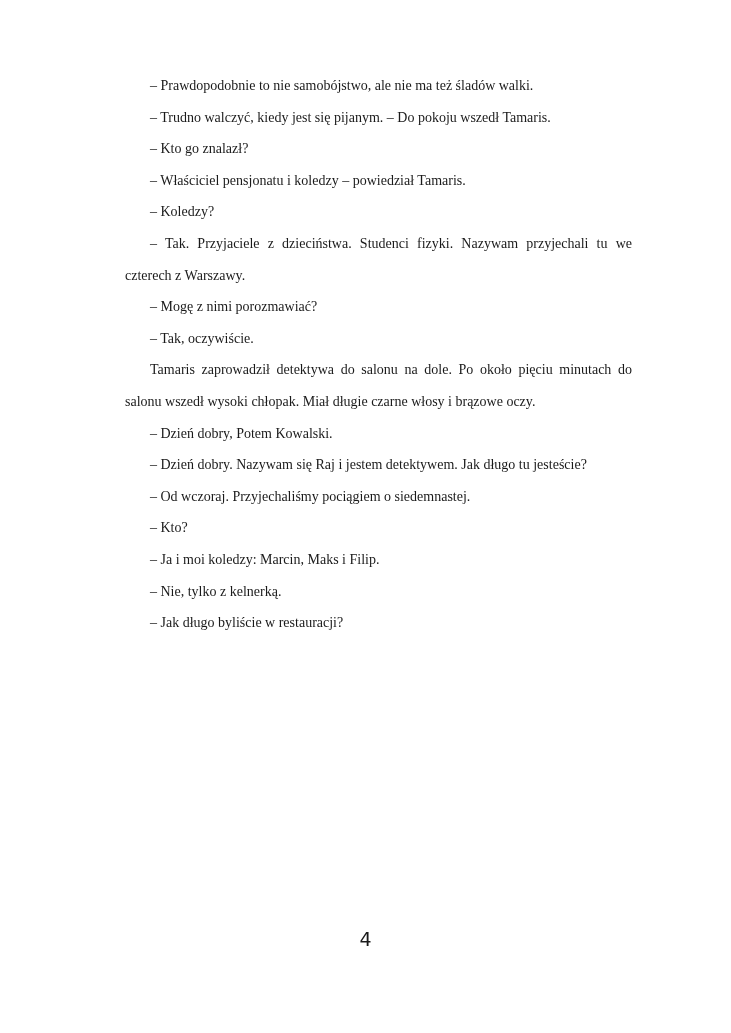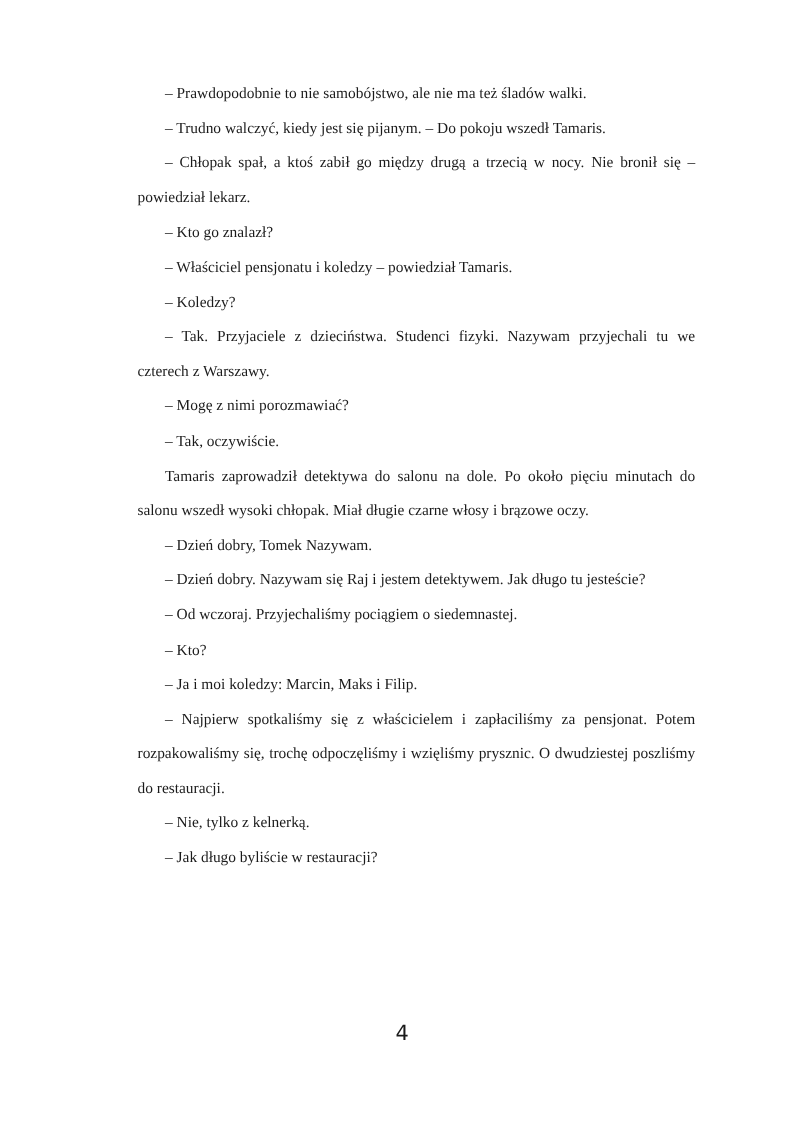--- a/index.html
+++ b/index.html
@@ -42,31 +42,29 @@
     font-size: 19px;
     color: #1a1a1a;
   }
 </style>
 </head>
 <body>
 
 <div class="page">
   <p class="para last-left">– Prawdopodobnie to nie samobójstwo, ale nie ma też śladów walki.</p>
   <p class="para last-left">– Trudno walczyć, kiedy jest się pijanym. – Do pokoju wszedł Tamaris.</p>
-  <p class="para last-left">– Chłopak spał, a ktoś zabił go między drugą a trzecią w nocy. Nie bronił się – powiedział lekarz.</p>
   <p class="para last-left">– Kto go znalazł?</p>
   <p class="para last-left">– Właściciel pensjonatu i koledzy – powiedział Tamaris.</p>
   <p class="para last-left">– Koledzy?</p>
   <p class="para last-left">– Tak. Przyjaciele z dzieciństwa. Studenci fizyki. Nazywam przyjechali tu we czterech z Warszawy.</p>
   <p class="para last-left">– Mogę z nimi porozmawiać?</p>
   <p class="para last-left">– Tak, oczywiście.</p>
   <p class="para last-left">Tamaris zaprowadził detektywa do salonu na dole. Po około pięciu minutach do salonu wszedł wysoki chłopak. Miał długie czarne włosy i brązowe oczy.</p>
-  <p class="para last-left">– Dzień dobry, Tomek Nazywam.</p>
+  <p class="para last-left">– Dzień dobry, Potem Kowalski.</p>
   <p class="para last-left">– Dzień dobry. Nazywam się Raj i jestem detektywem. Jak długo tu jesteście?</p>
   <p class="para last-left">– Od wczoraj. Przyjechaliśmy pociągiem o siedemnastej.</p>
   <p class="para last-left">– Kto?</p>
   <p class="para last-left">– Ja i moi koledzy: Marcin, Maks i Filip.</p>
-  <p class="para last-left">– Najpierw spotkaliśmy się z właścicielem i zapłaciliśmy za pensjonat. Potem rozpakowaliśmy się, trochę odpoczę­liśmy i wzięliśmy prysznic. O dwudziestej poszliśmy do restauracji.</p>
   <p class="para last-left">– Nie, tylko z kelnerką.</p>
   <p class="para last-left">– Jak długo byliście w restauracji?</p>
 </div>
 
 <div class="page-number">4</div>
 
 </body></html>

